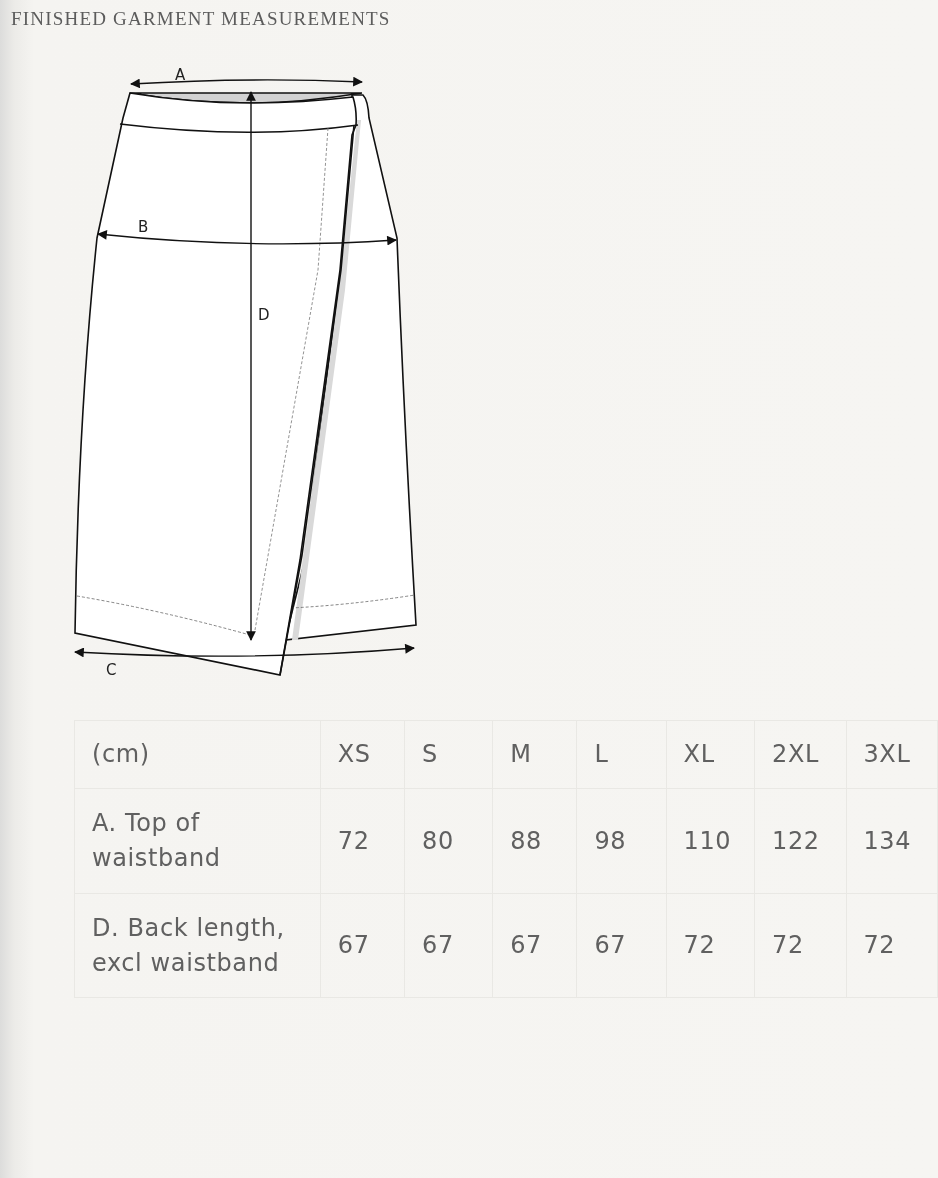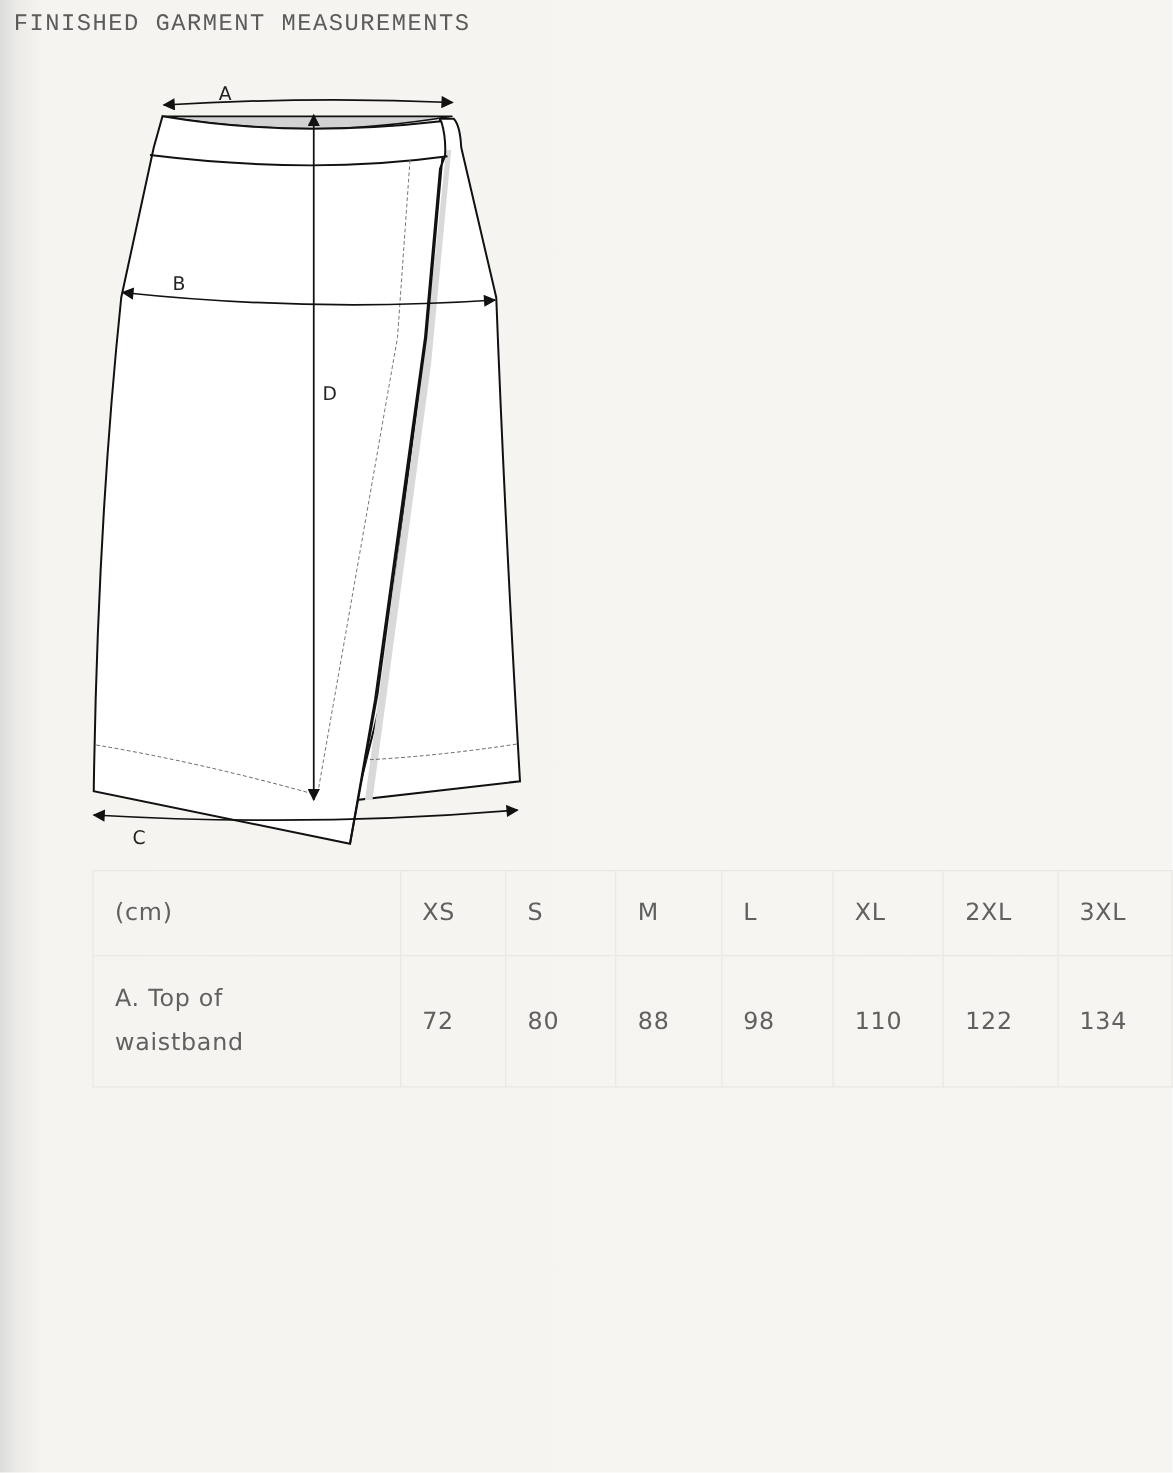--- a/index.html
+++ b/index.html
@@ -6,29 +6,29 @@
     body {
       width:938px; height:1178px; overflow:hidden;
       background: linear-gradient(to right, #dcdcdb 0px, #ecebe8 14px, #f5f4f1 34px, #f6f5f2 100%);
       font-family: "DejaVu Sans", sans-serif;
       color:#5f5f5f;
       position:relative;
     }
     .title {
       position:absolute; left:11px; top:8px;
       font-size:19px; letter-spacing:1.2px; color:#5c5c5c;
-      font-family: Liberation Mono, monospace;
+      font-family: Liberation Serif, serif;
     }
     .diagram { position:absolute; left:0; top:0; width:470px; height:700px; }
     .label-letter { font-family:"DejaVu Sans", sans-serif; font-size:15px; fill:#222; }
     table.sizes {
-      position:absolute; left:74px; top:696px;
+      position:absolute; left:74px; top:720px;
       border-collapse:collapse;
       font-family: "DejaVu Sans", sans-serif;
-      font-size:19px; color:#606060; letter-spacing:0.6px;
+      font-size:24px; color:#606060; letter-spacing:0.6px;
     }
     table.sizes td {
       border:1px solid #e9e8e4;
       padding:0 0 0 17px;
       vertical-align:middle;
       line-height:35px;
     }
     table.sizes tr.hdr td { height:67px; }
     table.sizes tr.r1 td { height:104px; }
     table.sizes tr.r2 td { height:68px; }
@@ -112,14 +112,24 @@
   <tr class="r1">
     <td class="c0"><span>A. Top of</span><br><span>waistband</span></td>
     <td>72</td>
     <td>80</td>
     <td>88</td>
     <td>98</td>
     <td>110</td>
     <td>122</td>
     <td>134</td>
   </tr>
+  <tr class="r4">
+    <td class="c0"><span>D. Back length,</span><br><span>excl waistband</span></td>
+    <td>67</td>
+    <td>67</td>
+    <td>67</td>
+    <td>67</td>
+    <td>72</td>
+    <td>72</td>
+    <td>72</td>
+  </tr>
 </tbody>
   </table>
 
 </body></html>

